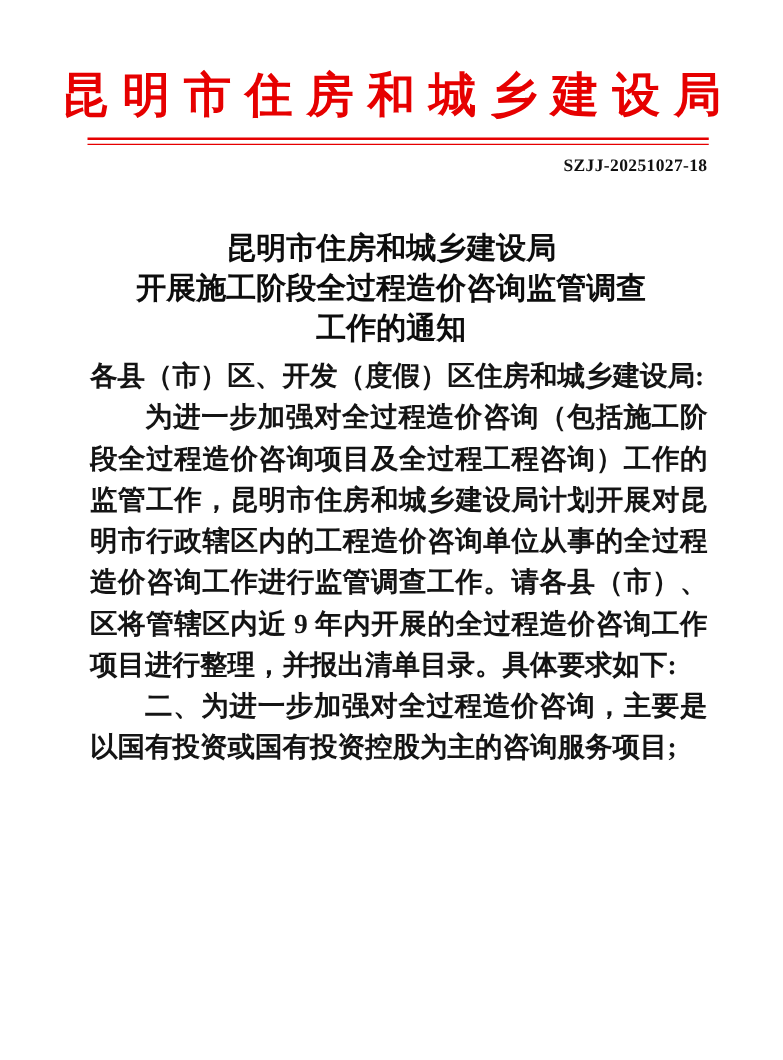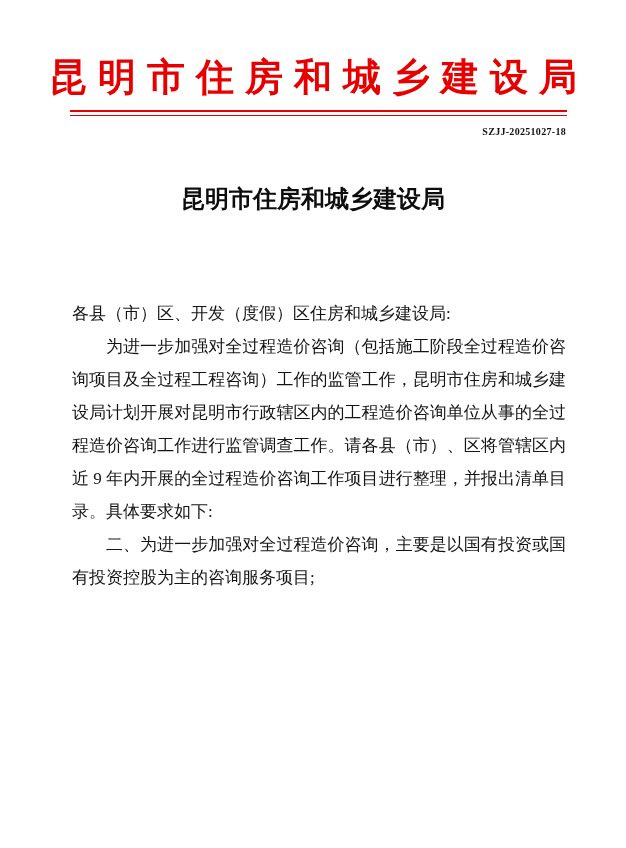--- a/index.html
+++ b/index.html
@@ -47,48 +47,49 @@
     top: 115px;
     left: 70px;
     width: 497px;
     height: 0;
     border-top: 1px solid #e60000;
   }
   .doc-number {
     position: absolute;
     top: 126px;
     right: 60px;
-    font-size: 10px;
+    font-size: 14px;
     font-weight: bold;
     letter-spacing: 0.3px;
     color: #111111;
     font-family: Liberation Serif, serif;
   }
   
   .doc-title {
     position: absolute;
     top: 183px;
     left: 0;
     width: 100%;
     text-align: center;
     font-size: 24px;
     font-weight: bold;
     line-height: 32px;
     color: #0d0d0d;
   }
   
   .doc-body {
     position: absolute;
-    top: 297px;
+    top: 284px;
     left: 72px;
     width: 494px;
-    font-size: 17px;
+    font-size: 22px;
     line-height: 33px;
     text-align: justify;
     color: #141414;
+    font-weight: bold;
   }
   .doc-body p {
     margin: 0;
     padding: 0;
   }
   .salutation {
     text-indent: 0;
   }
   .para {
     text-indent: 2em;
@@ -112,20 +113,22 @@
     <span class="agency-name">昆明市住房和城乡建设局</span>
   </div>
 
   <div class="rule-thick"></div>
   <div class="rule-thin"></div>
 
   <div class="doc-number">SZJJ-20251027-18</div>
 
   <div class="doc-title">
     <div>昆明市住房和城乡建设局</div>
+    <div>开展施工阶段全过程造价咨询监管调查</div>
+    <div>工作的通知</div>
   </div>
 
   <div class="doc-body">
     <p class="salutation">各县（市）区、开发（度假）区住房和城乡建设局:</p>
     <p class="para">为进一步加强对全过程造价咨询（包括施工阶段全过程造价咨询项目及全过程工程咨询）工作的监管工作，昆明市住房和城乡建设局计划开展对昆明市行政辖区内的工程造价咨询单位从事的全过程造价咨询工作进行监管调查工作。请各县（市）、区将管辖区内近 9 年内开展的全过程造价咨询工作项目进行整理，并报出清单目录。具体要求如下:</p>
     <p class="para">二、为进一步加强对全过程造价咨询，主要是以国有投资或国有投资控股为主的咨询服务项目;</p>
   </div>
 
   <div class="page-number">— 1 —</div>
 

